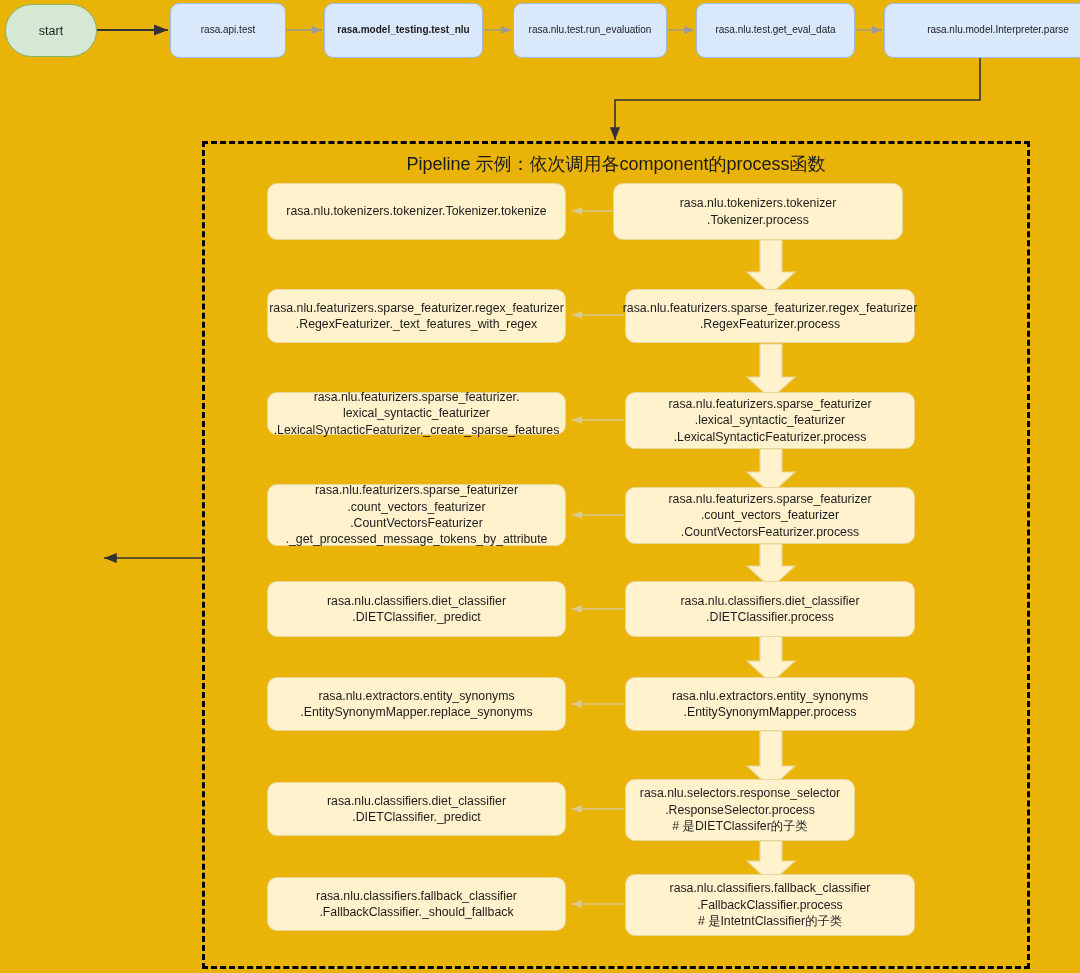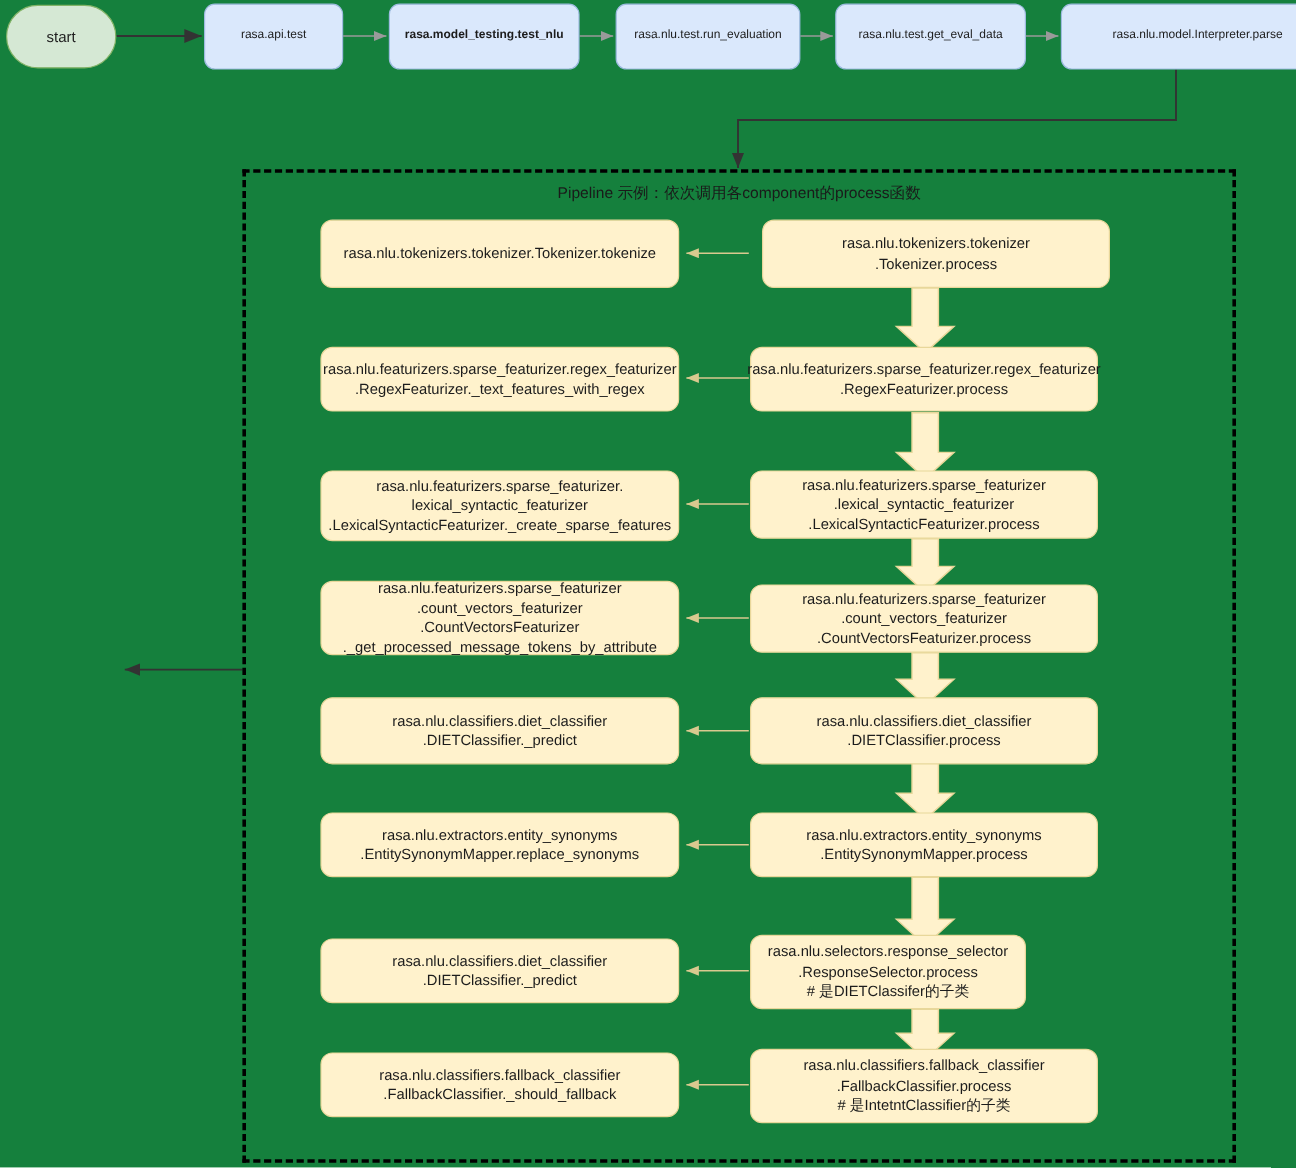--- a/index.html
+++ b/index.html
@@ -8,21 +8,21 @@
     background: #ffffff;
   }
   body {
     font-family: "Liberation Sans", "DejaVu Sans", sans-serif;
     -webkit-font-smoothing: antialiased;
   }
   #canvas {
     position: relative;
     width: 1080px;
     height: 973px;
-    background: #15803d;
+    background: #eab308;
     overflow: hidden;
   }
   svg.wires {
     position: absolute;
     left: 0;
     top: 0;
     width: 1080px;
     height: 973px;
     pointer-events: none;
   }
@@ -67,21 +67,21 @@
 
   
   .pipeline-frame {
     position: absolute;
     border: 3px dashed #000000;
     box-sizing: border-box;
     background: transparent;
   }
   .pipeline-title {
     position: absolute;
-    font-size: 13px;
+    font-size: 18px;
     color: #1a1a1a;
     white-space: nowrap;
     text-align: center;
   }
 
   
   .ybox {
     position: absolute;
     display: flex;
     align-items: center;
@@ -212,35 +212,35 @@
 
   <div class="pipeline-frame" style="left:202px; top:141px; width:828px; height:828px;"></div>
 
   <div class="pipeline-title" style="left:352px; top:152px; width:528px;">
     <span>Pipeline 示例：依次调用各component的process函数</span>
   </div>
 
   <div class="ybox" style="left:267px; top:183px; width:299px; height:57px;">
     <span>rasa.nlu.tokenizers.tokenizer.Tokenizer.tokenize</span>
   </div>
-  <div class="ybox" style="left:635px; top:183px; width:290px; height:57px;">
+  <div class="ybox" style="left:613px; top:183px; width:290px; height:57px;">
     <span>rasa.nlu.tokenizers.tokenizer
 .Tokenizer.process</span>
   </div>
 
   <div class="ybox" style="left:267px; top:289px; width:299px; height:54px;">
     <span>rasa.nlu.featurizers.sparse_featurizer.regex_featurizer
 .RegexFeaturizer._text_features_with_regex</span>
   </div>
   <div class="ybox" style="left:625px; top:289px; width:290px; height:54px;">
     <span>rasa.nlu.featurizers.sparse_featurizer.regex_featurizer
 .RegexFeaturizer.process</span>
   </div>
 
-  <div class="ybox" style="left:267px; top:392px; width:299px; height:59px;">
+  <div class="ybox" style="left:267px; top:392px; width:299px; height:43px;">
     <span>rasa.nlu.featurizers.sparse_featurizer.
 lexical_syntactic_featurizer
 .LexicalSyntacticFeaturizer._create_sparse_features</span>
   </div>
   <div class="ybox" style="left:625px; top:392px; width:290px; height:57px;">
     <span>rasa.nlu.featurizers.sparse_featurizer
 .lexical_syntactic_featurizer
 .LexicalSyntacticFeaturizer.process</span>
   </div>
 

